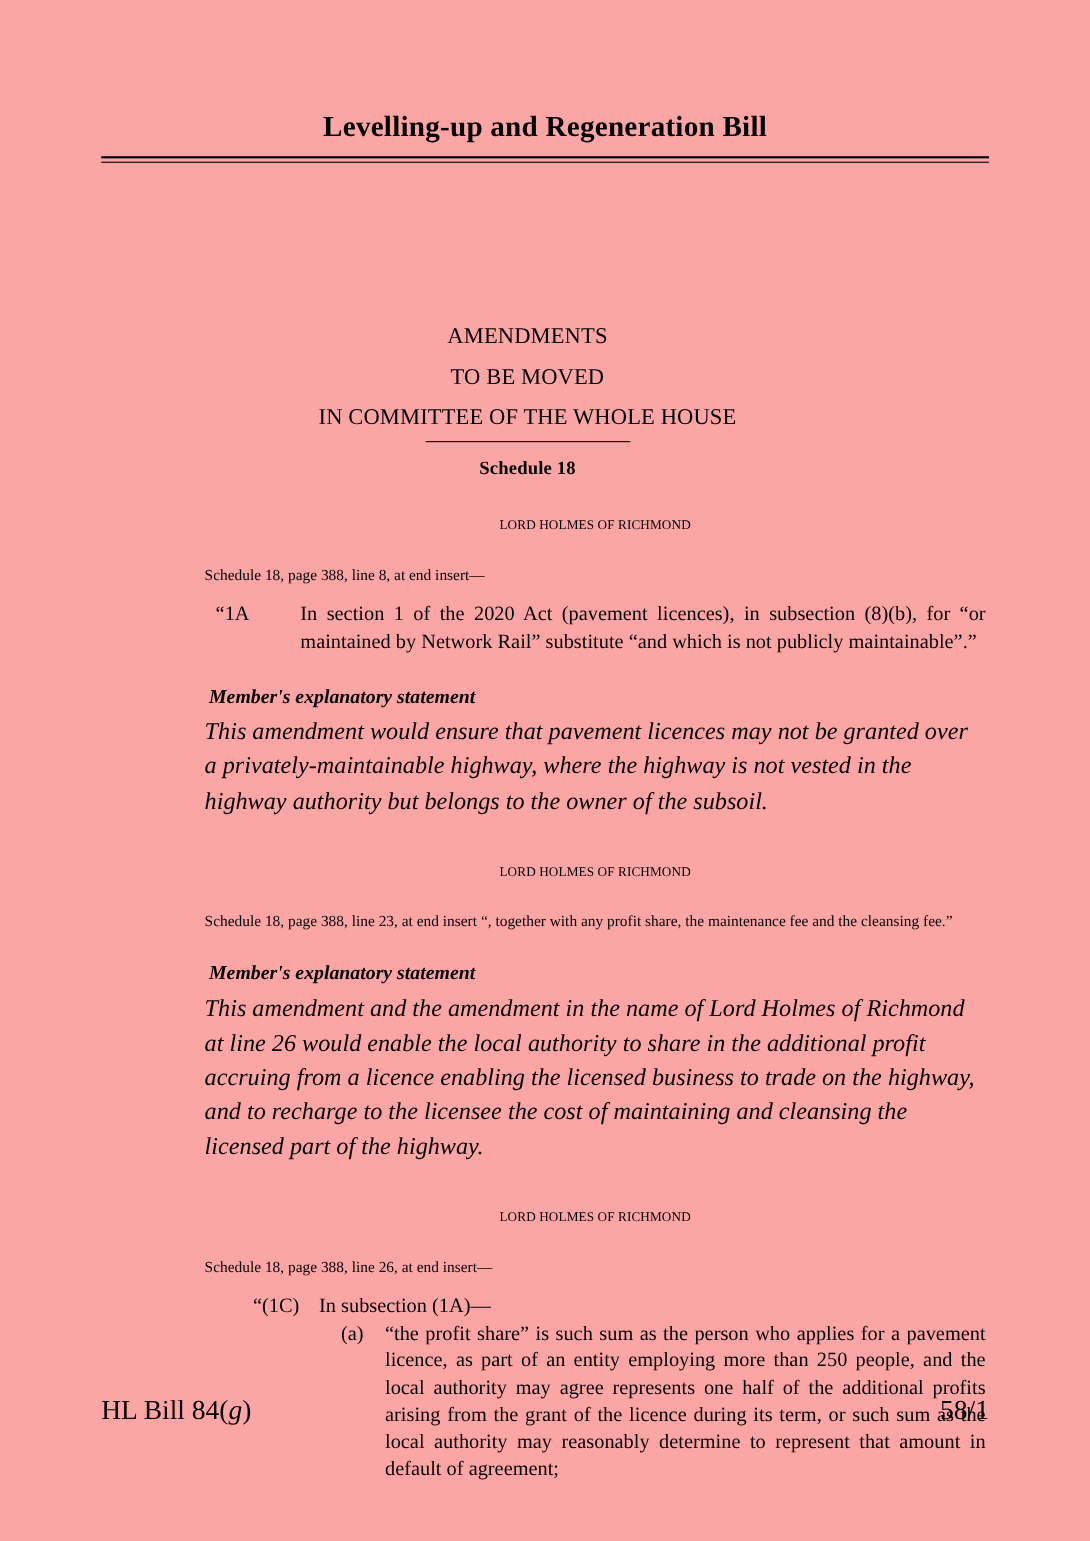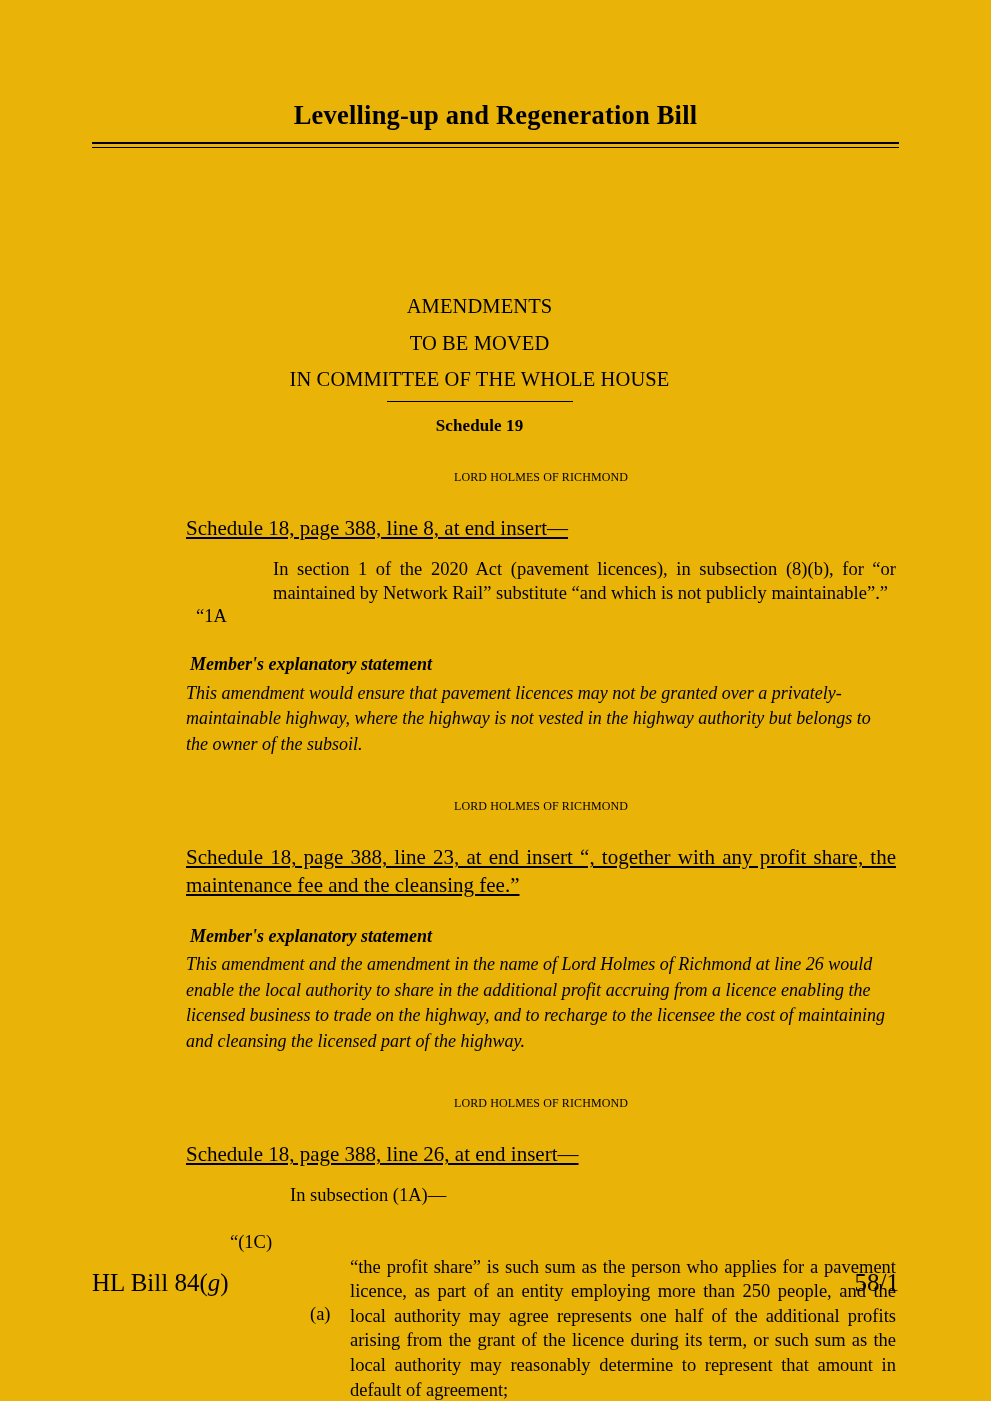--- a/index.html
+++ b/index.html
@@ -10,21 +10,21 @@
   }
   body {
     font-family: "Liberation Serif", "DejaVu Serif", serif;
     color: #000000;
   }
   .page {
     position: relative;
     width: 991px;
     height: 1401px;
     margin: 0 auto;
-    background: #eab308;
+    background: #fca5a5;
     box-sizing: border-box;
     overflow: hidden;
   }
 
   
   .masthead {
     position: absolute;
     left: 92px;
     top: 100px;
     width: 807px;
@@ -83,39 +83,37 @@
 
   .sponsor {
     text-align: center;
     font-size: 12px;
     letter-spacing: 0.1px;
     margin: 0;
   }
   .sponsor.first { margin-bottom: 0; }
 
   .amendment-lead {
-    font-size: 21px;
+    font-size: 14px;
     line-height: 1.32;
     text-align: justify;
     margin: 0;
     hyphens: none;
-    text-decoration: underline;
   }
 
   
   .quoted {
     display: flex;
     font-size: 18.5px;
     line-height: 1.33;
     margin: 0;
   }
   .quoted .marker {
     flex: 0 0 auto;
     white-space: pre;
-    margin-top: 47px;
   }
   .quoted .qtext {
     flex: 1 1 auto;
     text-align: justify;
     text-align-last: left;
     hyphens: none;
   }
 
   
   .lvl1 { padding-left: 10px; }
@@ -131,21 +129,21 @@
 
   
   .expl-head {
     font-size: 18px;
     font-weight: bold;
     font-style: italic;
     margin: 4px;
     line-height: 1.3;
   }
   .expl-body {
-    font-size: 18px;
+    font-size: 22px;
     font-style: italic;
     line-height: 1.42;
     margin: 0;
     text-align: left;
     font-family: Liberation Serif, serif;
   }
 
   
   .gap-sm  { height: 14px; }
   .gap-md  { height: 21px; }
@@ -173,21 +171,21 @@
   <div class="masthead">
     <h1 class="bill-title">Levelling-up and Regeneration Bill</h1>
     <div class="rule-double"></div>
   </div>
 
   <div class="headings">
     <p class="head-line">AMENDMENTS</p>
     <p class="head-line">TO BE MOVED</p>
     <p class="head-line last">IN COMMITTEE OF THE WHOLE HOUSE</p>
     <div class="short-rule"></div>
-    <p class="schedule-head">Schedule 19</p>
+    <p class="schedule-head">Schedule 18</p>
   </div>
 
   <div class="content">
 
     <div>
       <p class="sponsor first">LORD HOLMES OF RICHMOND</p>
       <div class="gap-lg"></div>
       <p class="amendment-lead">Schedule 18, page 388, line 8, at end insert—</p>
       <div class="gap-sm"></div>
       <div class="quoted lvl1">

